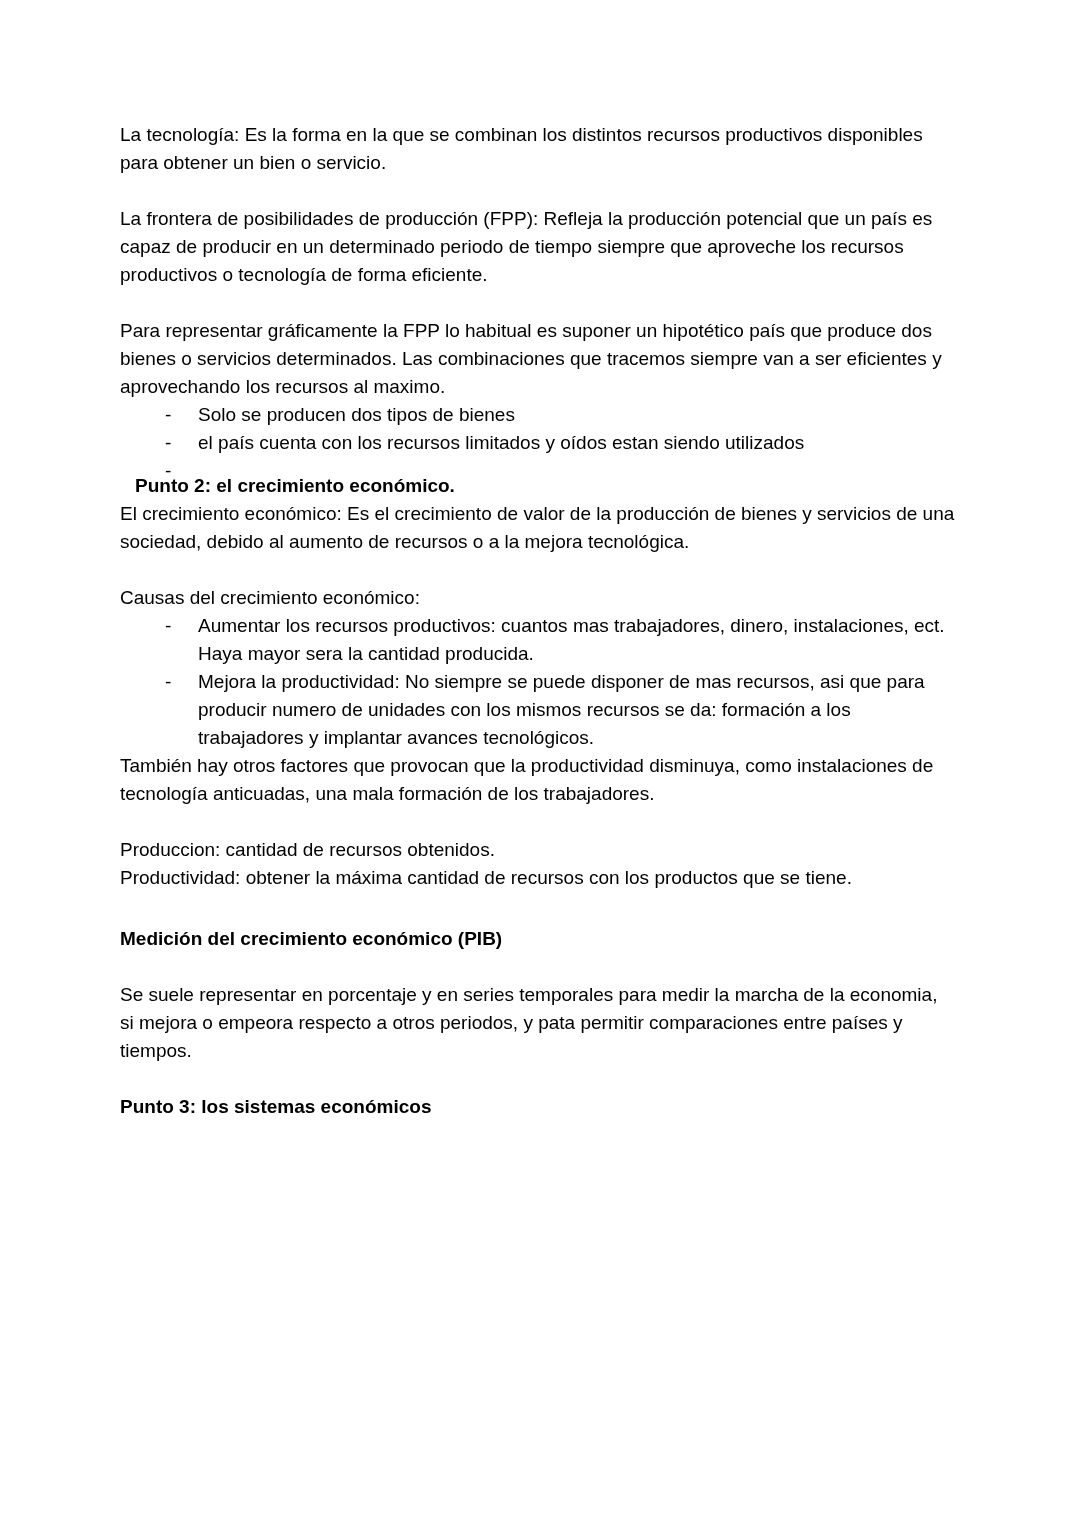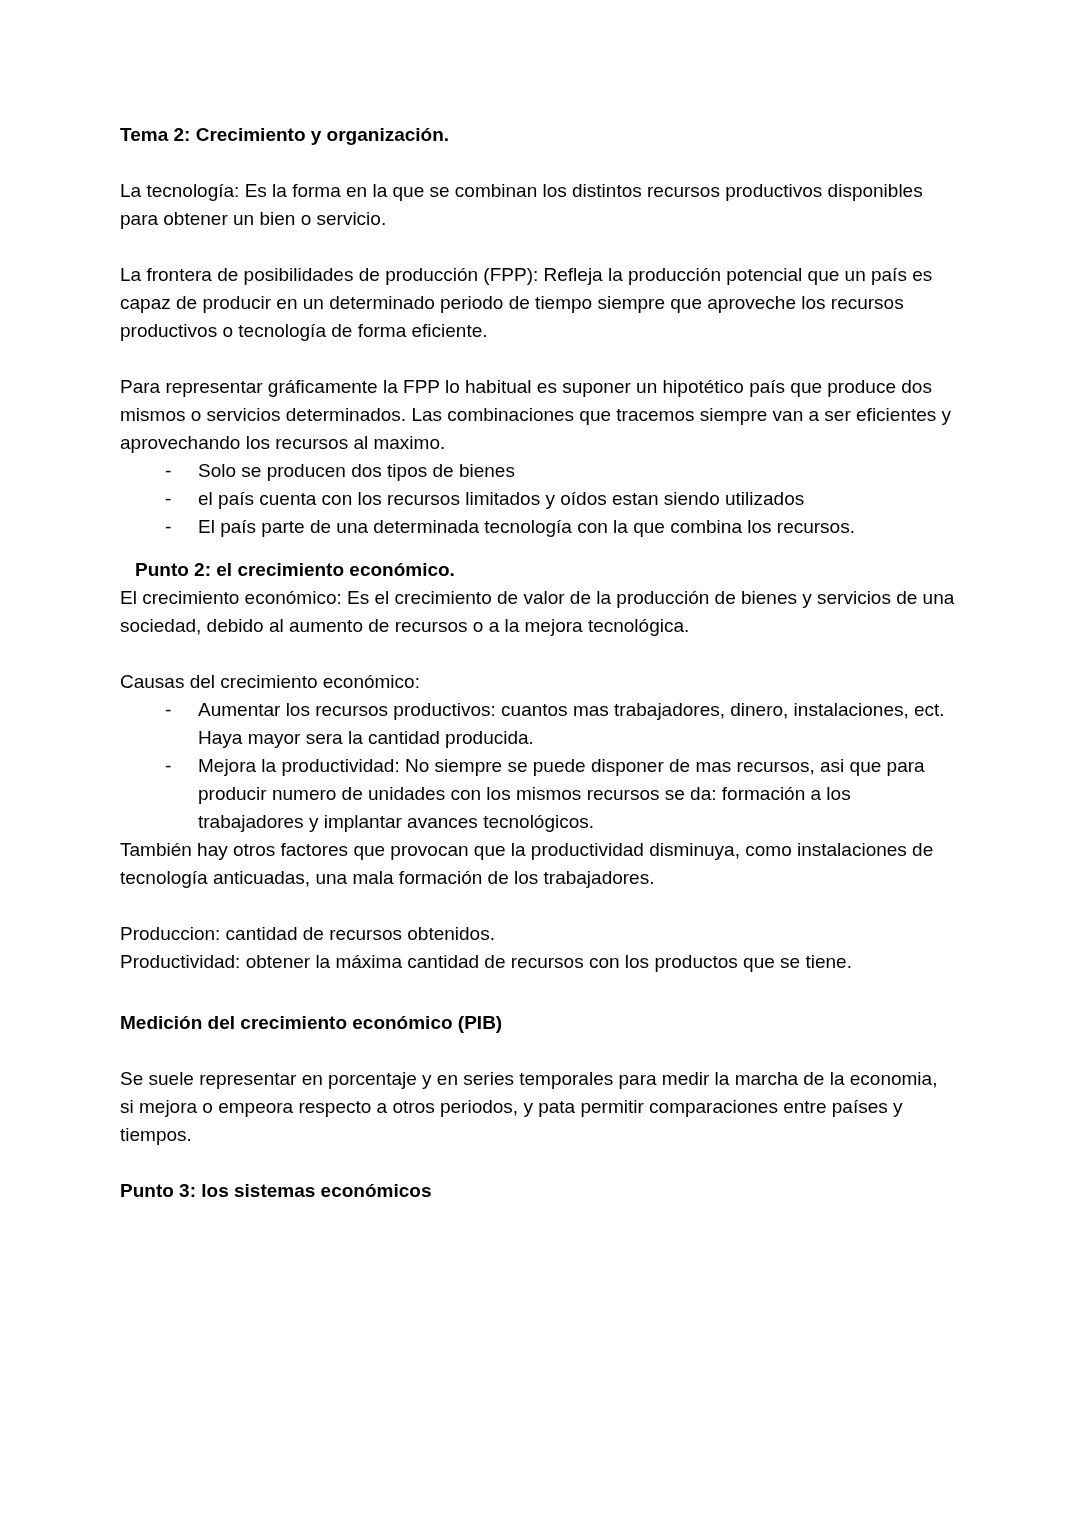--- a/index.html
+++ b/index.html
@@ -46,33 +46,32 @@
     position: absolute;
     left: 45px;
     top: 0;
   }
 </style>
 </head>
 <body>
 
 <div class="doc">
 
-  <h1 class="block">Tema 2: Crecimiento y organización.</h1>
 
 
   <p class="block"><span class="bold">La tecnología:</span><span> Es la forma en la que se combinan los distintos recursos productivos disponibles para obtener un bien o servicio.</span></p>
 
   <p class="block"><span class="bold">La frontera de posibilidades de producción (FPP):</span><span> Refleja la producción potencial que un país es capaz de producir en un determinado periodo de tiempo siempre que aproveche los recursos productivos o tecnología de forma eficiente.</span></p>
 
-  <p class="tight">Para representar gráficamente la FPP lo habitual es suponer un hipotético país que produce dos mismos o servicios determinados. Las combinaciones que tracemos siempre van a ser eficientes y aprovechando los recursos al maximo.</p>
+  <p class="tight">Para representar gráficamente la FPP lo habitual es suponer un hipotético país que produce dos bienes o servicios determinados. Las combinaciones que tracemos siempre van a ser eficientes y aprovechando los recursos al maximo.</p>
 
   <ul class="dash-list gap-lg">
     <li><span class="dash">-</span><span>Solo se producen dos tipos de bienes</span></li>
     <li><span class="dash">-</span><span>el país cuenta con los recursos limitados y oídos estan siendo utilizados</span></li>
-    <li><span class="dash">-</span><span>El país parte de una determinada tecnología con la que combina los recursos.</span></li>
+    <li><span class="dash">-</span></li>
   </ul>
 
   <h2 class="tight">Punto 2: el crecimiento económico.</h2>
 
   <p class="block"><span class="bold">El crecimiento económico:</span><span> Es el crecimiento de valor de la producción de bienes y servicios de una sociedad, debido al aumento de recursos o a la mejora tecnológica.</span></p>
 
   <p class="tight">Causas del crecimiento económico:</p>
 
   <ul class="dash-list gap-md">
     <li><span class="dash">-</span><span>Aumentar los recursos productivos: cuantos mas trabajadores, dinero, instalaciones, ect. Haya mayor sera la cantidad producida.</span></li>

